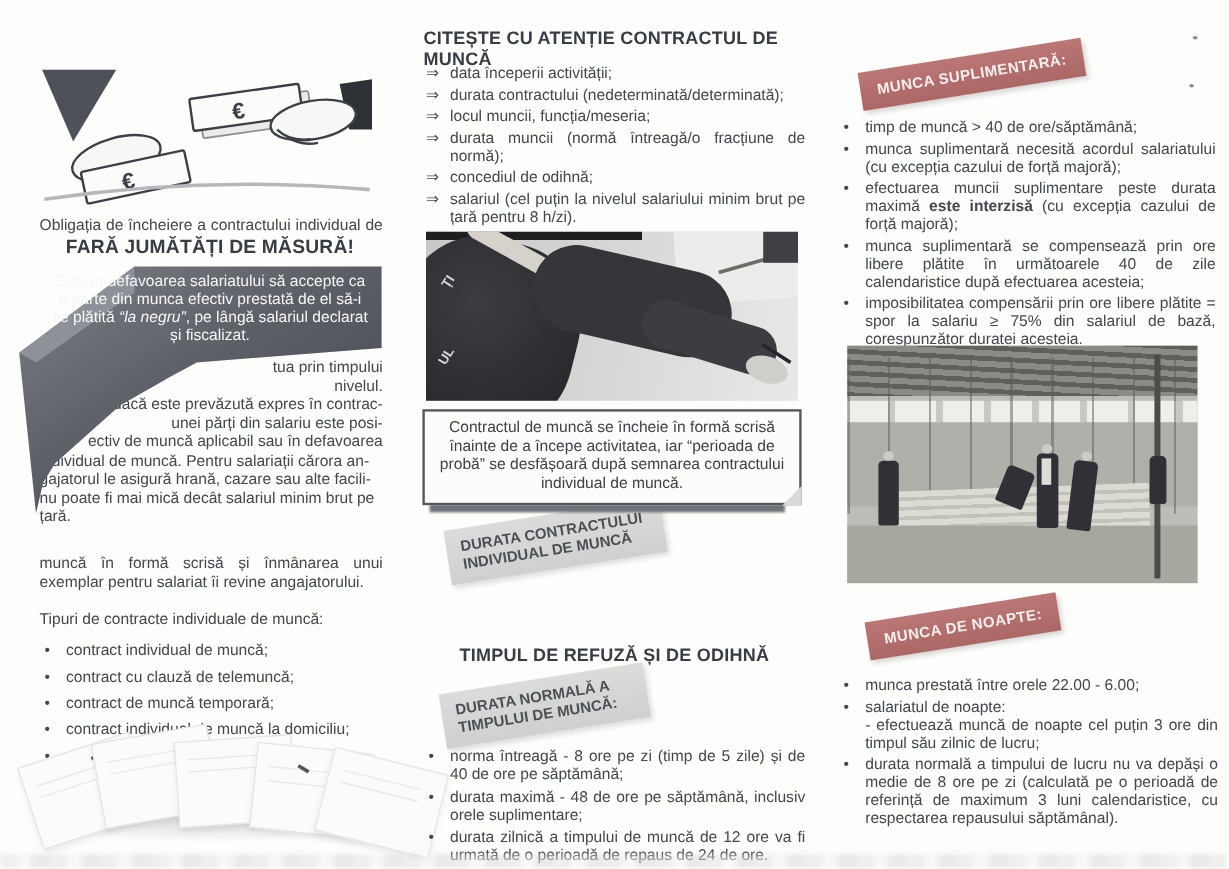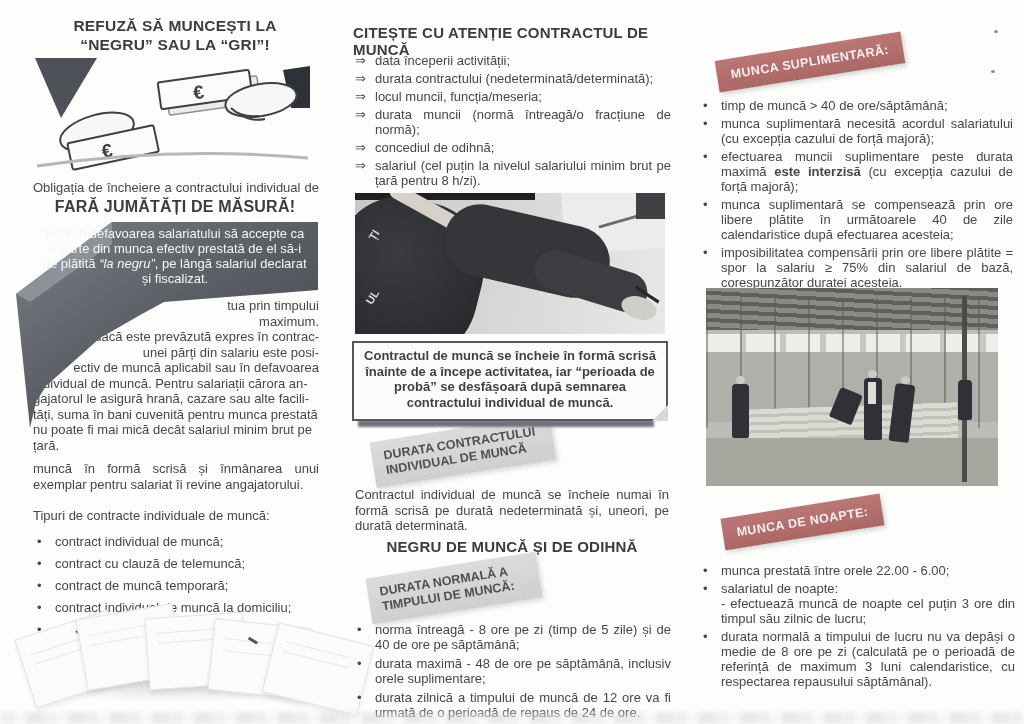--- a/index.html
+++ b/index.html
@@ -25,21 +25,21 @@
   .l-tiph{left:33px;top:508px;width:286px;font-size:13px;}
   .l-list{left:37px;top:534px;width:282px;}
   .li-row{display:flex;font-size:13px;line-height:15px;margin-bottom:7px;}
   .li-row .bm{width:18px;flex:0 0 18px;color:#42474e;}
   
   .m-h1{left:353px;top:24px;width:334px;font-size:15px;}
   .m-arrows{left:355px;top:53px;width:316px;}
   .ar-row{display:flex;font-size:13px;line-height:15px;margin-bottom:3px;}
   .ar-row .am{width:20px;flex:0 0 20px;color:#4a4f55;}
   .photo1{left:355px;top:193px;width:310px;height:141px;overflow:hidden;background:linear-gradient(100deg,#c7c7c6 0%,#d9d9d8 55%,#e8e8e6 100%);}
-  .notebox{left:352px;top:341px;width:294px;height:66px;border:2px solid #54585d;background:#fcfcfb;padding:5px 9px;font-size:13px;line-height:15.5px;font-weight:bold;color:#3d4248;text-align:center;z-index:2;}
+  .notebox{left:352px;top:341px;width:294px;height:66px;border:2px solid #54585d;background:#fcfcfb;padding:5px 9px;font-size:13px;line-height:15.5px;font-weight:normal;color:#3d4248;text-align:center;z-index:2;}
   .noteshadow{left:358px;top:420px;width:296px;height:7px;background:#70747a;filter:blur(1px);z-index:1;}
   .notefold{right:-2px;bottom:-2px;width:0;height:0;border-left:16px solid transparent;border-bottom:16px solid #d9d9d7;position:absolute;}
   .glabel{background:linear-gradient(180deg,#dcdcdb,#cfcfce);color:#4b5056;font-weight:bold;font-size:12.5px;line-height:15px;padding:8px 12px;transform:rotate(-9deg);box-shadow:2px 3px 4px rgba(0,0,0,.12);}
   .glabel1{left:372px;top:428px;width:158px;}
   .glabel2{left:368px;top:565px;width:148px;}
   .m-para{left:355px;top:487px;width:314px;}
   .m-h2{left:355px;top:538px;width:314px;font-size:15px;}
   .m-bullets{left:357px;top:622px;width:314px;}
   
   .rlabel{background:linear-gradient(180deg,#bb7776,#ab6765);color:#f5efee;font-weight:bold;font-size:12.5px;letter-spacing:.4px;padding:9px 14px;transform:rotate(-9deg);box-shadow:2px 3px 4px rgba(0,0,0,.15);}
@@ -81,51 +81,46 @@
   .p2-pole{position:absolute;left:256px;top:8px;width:5px;height:186px;background:#4c4c48;}
   .fig{position:absolute;background:#303136;border-radius:4px 4px 2px 2px;}
   .fig .hd{position:absolute;left:50%;top:-8px;width:9px;height:8px;margin-left:-5px;background:#caccc9;border-radius:50%;}
   .fig .vest{position:absolute;left:4px;top:4px;width:8px;height:22px;background:#dddcd6;}
 </style>
 </head>
 <body>
 
 <div id="page">
 
-  <div class="abs l-title head center">
-    <span class="sub">REFUZĂ SĂ MUNCEȘTI LA</span>
-    <span class="sub">“NEGRU” SAU LA “GRI”!</span>
-  </div>
 
   <svg class="abs" style="left:35px;top:58px;" width="275" height="118" viewBox="0 0 275 118">
     <polygon points="0,0 62,0 26,60" fill="#4e5258"></polygon>
     <rect x="132" y="24" width="92" height="27" rx="2" transform="rotate(-8 178 37)" fill="#ebebe9" stroke="#8d9196" stroke-width="1.5"></rect>
     <rect x="124" y="18" width="92" height="27" rx="2" transform="rotate(-8 170 31)" fill="#fbfbfa" stroke="#3c4046" stroke-width="2"></rect>
     <text x="158" y="40" transform="rotate(-8 170 31)" font-size="19" font-weight="bold" fill="#3c4046">€</text>
     <polygon points="248,12 275,8 275,50 256,50" fill="#2e3237"></polygon>
     <ellipse cx="226" cy="42" rx="36" ry="16" transform="rotate(-10 226 42)" fill="#f7f7f6" stroke="#3c4046" stroke-width="2"></ellipse>
     <path d="M196,50 q10,10 28,8 M204,56 q12,8 26,5" fill="none" stroke="#3c4046" stroke-width="2"></path>
     <ellipse cx="62" cy="74" rx="38" ry="17" transform="rotate(-16 62 74)" fill="#f7f7f6" stroke="#3c4046" stroke-width="2"></ellipse>
     <rect x="34" y="76" width="88" height="27" rx="2" transform="rotate(-12 78 89)" fill="#fbfbfa" stroke="#3c4046" stroke-width="2"></rect>
     <text x="66" y="98" transform="rotate(-12 78 89)" font-size="19" font-weight="bold" fill="#3c4046">€</text>
     <path d="M2,108 Q138,88 273,100" fill="none" stroke="#b4b8bb" stroke-width="3"></path>
   </svg>
 
   <div class="abs l-oblig body-txt">Obligația de încheiere a contractului individual de</div>
   <div class="abs l-h2 head center">FARĂ JUMĂTĂȚI DE MĂSURĂ!</div>
 
   <div class="abs frags">
     <div class="frag" style="font-size: 13px;">tua prin timpului</div>
-    <div class="frag" style="font-size: 13px;">maximum.</div>
+    <div class="frag" style="font-size: 13px;">nivelul.</div>
     <div class="frag" style="font-size: 13px;">dacă este prevăzută expres în contrac-</div>
     <div class="frag" style="font-size: 13px;">unei părți din salariu este posi-</div>
     <div class="frag" style="font-size: 13px;">ectiv de muncă aplicabil sau în defavoarea</div>
     <div class="frag jst" style="font-size: 13px;">individual de muncă. Pentru salariații cărora an-</div>
     <div class="frag jst" style="font-size: 13px;">gajatorul le asigură hrană, cazare sau alte facili-</div>
-    <div class="frag jst" style="font-size: 13px;">tăți, suma în bani cuvenită pentru munca prestată</div>
     <div class="frag jst" style="font-size: 13px;">nu poate fi mai mică decât salariul minim brut pe</div>
     <div class="frag lst" style="font-size: 13px;">țară.</div>
   </div>
 
   <svg id="darkpoly" class="abs" width="322" height="245" viewBox="0 0 322 245">
     <defs>
       <linearGradient id="gdark" x1="0" y1="0" x2="1" y2="1">
         <stop offset="0" stop-color="#7b7f85"></stop>
         <stop offset="0.45" stop-color="#5c6066"></stop>
         <stop offset="1" stop-color="#42464c"></stop>
@@ -239,22 +234,21 @@
   <div class="abs notebox">
     <span>Contractul de muncă se încheie în formă scrisă înainte de a începe activitatea, iar “perioada de probă” se desfășoară după semnarea contractului individual de muncă.</span>
     <span class="notefold"></span>
   </div>
 
   <div class="abs glabel glabel1">
     <span class="sub">DURATA CONTRACTULUI</span>
     <span class="sub">INDIVIDUAL DE MUNCĂ</span>
   </div>
 
-  <div class="abs m-para body-txt just">Contractul individual de muncă se încheie numai în formă scrisă pe durată nedeterminată și, uneori, pe durată determinată.</div>
-  <div class="abs m-h2 head center">NEGRU DE MUNCĂ ȘI DE ODIHNĂ</div>
+  <div class="abs m-h2 head center">TIMPUL DE REFUZĂ ȘI DE ODIHNĂ</div>
 
   <div class="abs glabel glabel2">
     <span class="sub">DURATA NORMALĂ A</span>
     <span class="sub">TIMPULUI DE MUNCĂ:</span>
   </div>
 
   <div class="abs m-bullets">
     <div class="li-row" style="margin-bottom: 4px; font-size: 13px;">
         <span class="bm">•</span>
         <span class="just" style="flex:1">norma întreagă - 8 ore pe zi (timp de 5 zile) și de 40 de ore pe săptămână;</span>

